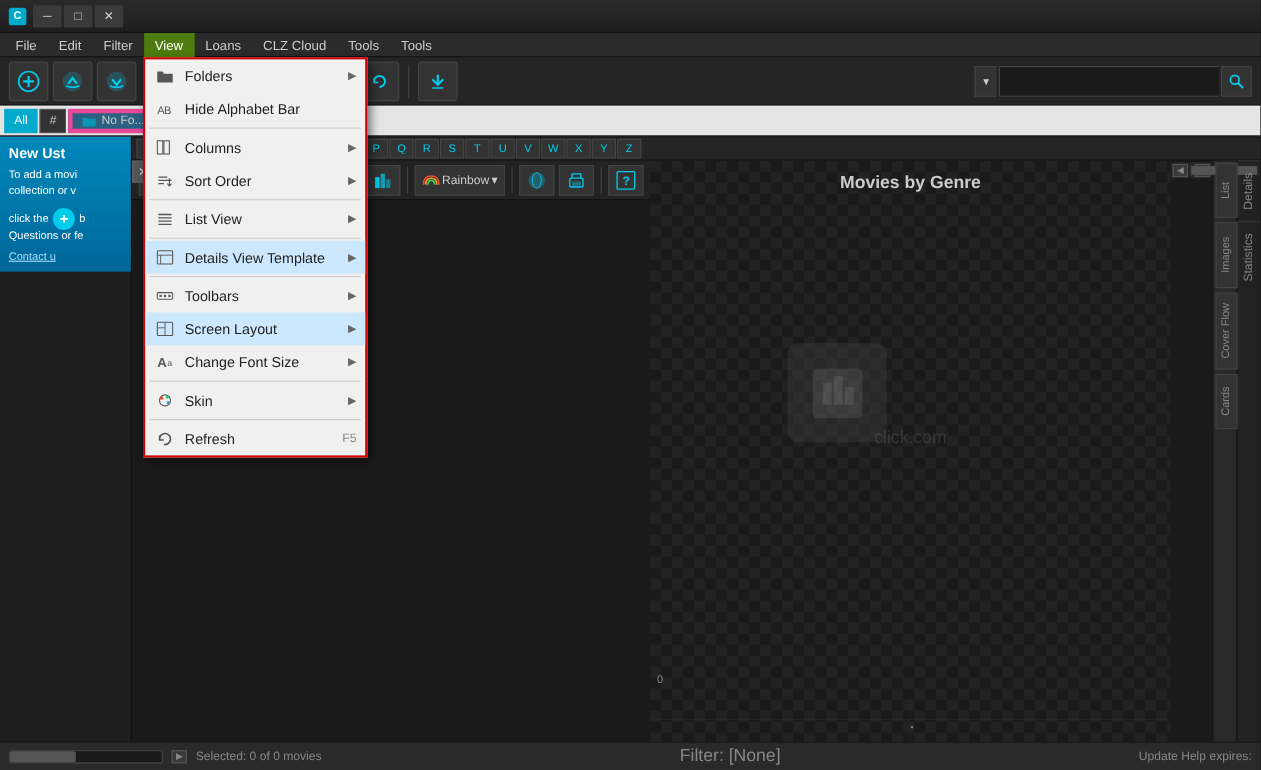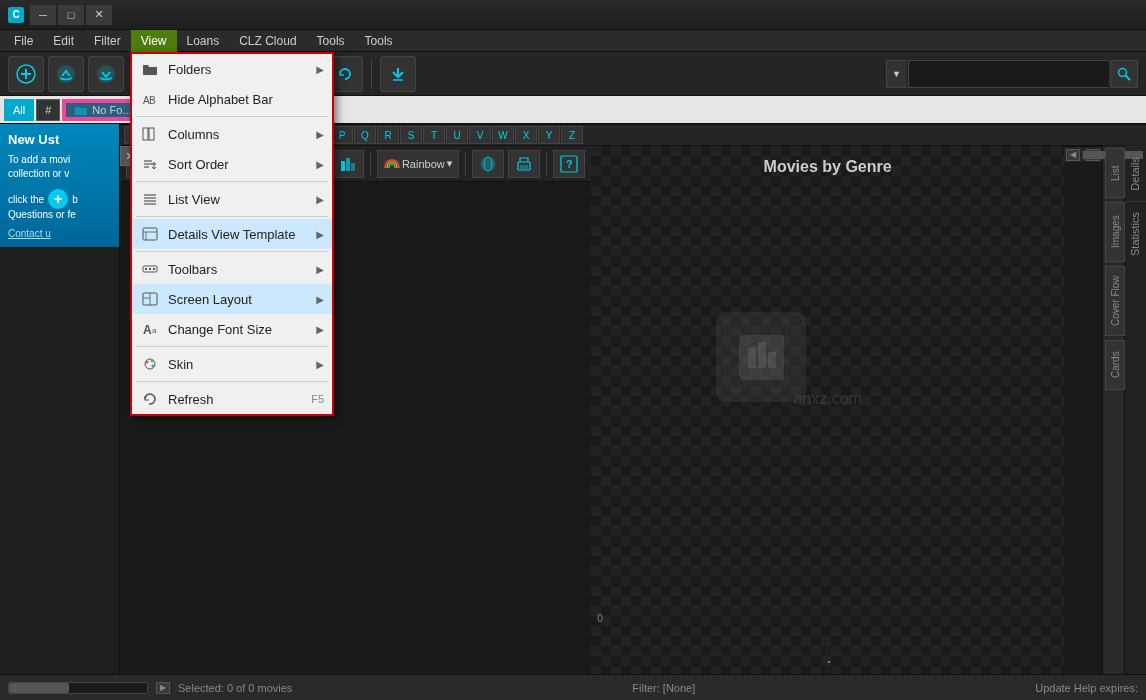--- a/index.html
+++ b/index.html
@@ -613,21 +613,21 @@
               <svg width="55" height="55" viewBox="0 0 55 55" fill="#777">
                   <rect x="5" y="5" width="45" height="45" rx="4"></rect>
                   <rect x="14" y="18" width="8" height="20" fill="#aaa"></rect>
                   <rect x="24" y="12" width="8" height="26" fill="#aaa"></rect>
                   <rect x="34" y="22" width="8" height="16" fill="#aaa"></rect>
                 </svg>
             </div>
           </div>
 
           <div style="position:absolute; top:48%; left:50%; transform:translate(-50%,-50%); opacity:0.35; text-align:center;">
-            <div style="font-size:16px;color:#666;">anxz.com</div>
+            <div style="font-size:16px;color:#666;">click.com</div>
           </div>
 
           <svg style="position:absolute;bottom:0;left:0;right:0;width:100%;height:40px;" viewBox="0 0 800 40" preserveAspectRatio="none">
             <line x1="0" y1="20" x2="800" y2="20" stroke="#333" stroke-width="0.5"></line>
             <line x1="400" y1="0" x2="400" y2="40" stroke="#333" stroke-width="0.5"></line>
           </svg>
 
           <div style="position:absolute;bottom:50px;left:6px;color:#888;font-size:10px;">0</div>
 
           <div style="position:absolute;bottom:8px;left:50%;color:#888;font-size:8px;">•</div>
@@ -659,21 +659,21 @@
 </div>
 
 <div id="status-bar">
   <div style="display:flex;align-items:center;gap:8px;">
     <div style="width:140px;height:12px;background:#1a1a1a;border:1px solid #444;border-radius:2px;position:relative;">
       <div style="width:60px;height:10px;background:#555;border-radius:2px;position:absolute;left:0;top:0;"></div>
     </div>
     <button style="width:14px;height:12px;background:#3a3a3a;border:1px solid #555;color:#888;font-size:8px;cursor:pointer;">▶</button>
     <span style="color:#888;font-size:11px;">Selected: 0 of 0 movies</span>
   </div>
-  <span style="color:#888;font-size:11px;">Filter: [None]</span>
+  <span style="color:#888;font-size:16px;">Filter: [None]</span>
   <span style="color:#888;font-size:11px;">Update Help expires:</span>
 </div>
 
 <div id="view-menu">
 
   <div class="vm-item">
     <div class="vm-icon">
       <svg width="16" height="14" viewBox="0 0 16 14">
           <path d="M1 3 L1 13 L15 13 L15 5 L7 5 L6 3 Z" fill="#555"></path>
         </svg>

